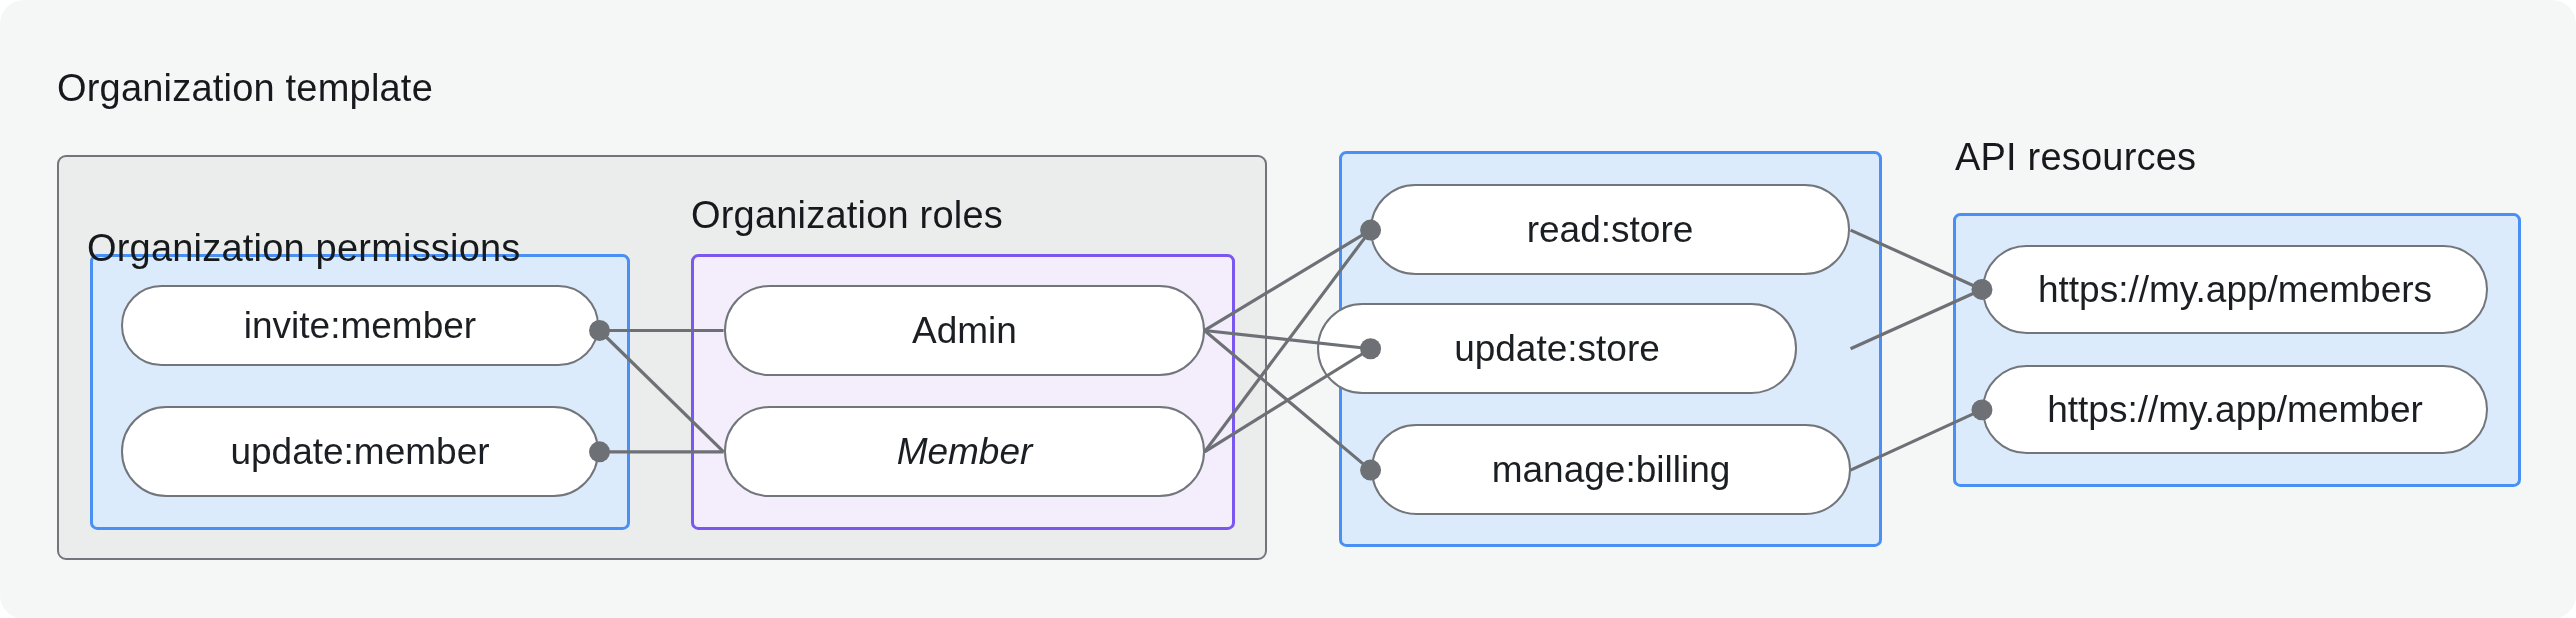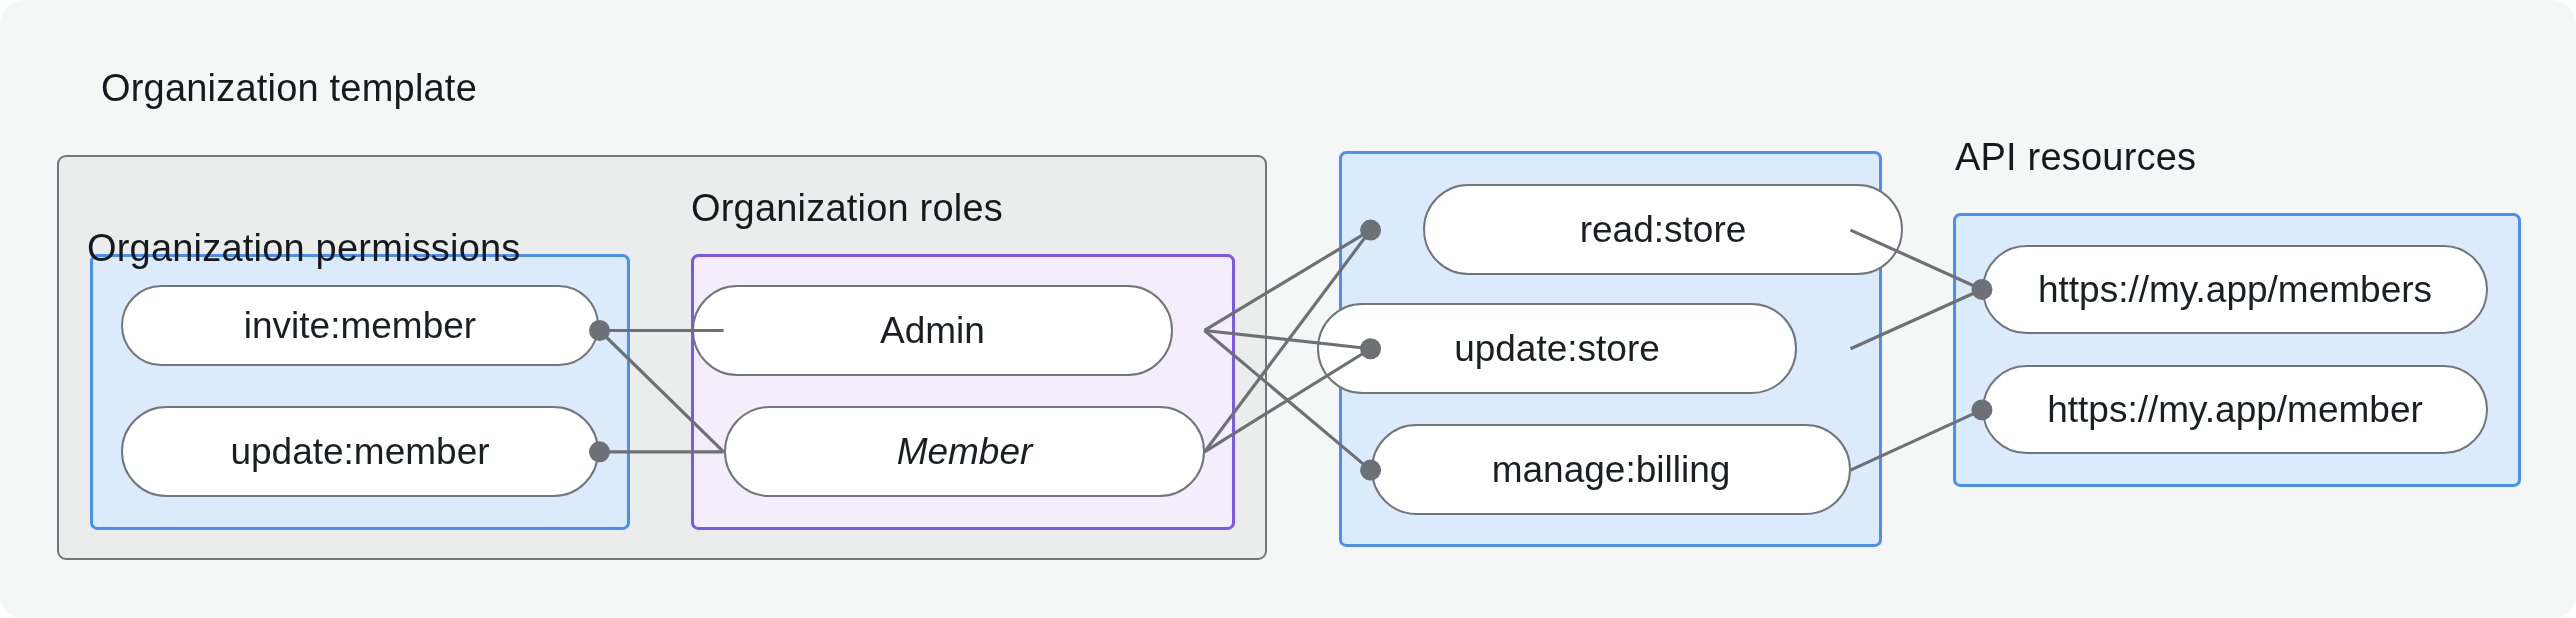--- a/index.html
+++ b/index.html
@@ -79,32 +79,32 @@
 
 <div class="page">
 
   <div class="box gray" style="left:57px; top:155px; width:1210px; height:405px;"></div>
 
   <div class="box blue" style="left:90px; top:254px; width:540px; height:276px;"></div>
   <div class="box purple" style="left:691px; top:254px; width:544px; height:276px;"></div>
   <div class="box blue" style="left:1339px; top:151px; width:543px; height:396px;"></div>
   <div class="box blue" style="left:1953px; top:213px; width:568px; height:274px;"></div>
 
-  <div class="section-title" style="left:57px; top:68px;margin-left:44px;">Organization template</div>
+  <div class="section-title" style="left:57px; top:68px;">Organization template</div>
   <div class="section-title" style="left:87px; top:193px;margin-top:35px;">Organization permissions</div>
-  <div class="section-title" style="left:691px; top:188px;">Organization roles</div>
+  <div class="section-title" style="left:691px; top:195px;">Organization roles</div>
   <div class="section-title" style="left:1955px; top:137px;">API resources</div>
 
   <div class="pill" style="left:121px; top:285px; width:478px; height:81px;">invite:member</div>
   <div class="pill" style="left:121px; top:406px; width:478px; height:91px;">update:member</div>
 
-  <div class="pill" style="left:692px; top:285px; width:481px; height:91px;">Admin</div>
+  <div class="pill" style="left:724px; top:285px; width:481px; height:91px;">Admin</div>
   <div class="pill" style="left:724px; top:406px; width:481px; height:91px;font-style:italic;">Member</div>
 
-  <div class="pill" style="left:1423px; top:184px; width:480px; height:91px;">read:store</div>
+  <div class="pill" style="left:1370px; top:184px; width:480px; height:91px;">read:store</div>
   <div class="pill" style="left:1317px; top:303px; width:480px; height:91px;">update:store</div>
   <div class="pill" style="left:1371px; top:424px; width:480px; height:91px;">manage:billing</div>
 
   <div class="pill" style="left:1982px; top:245px; width:506px; height:89px;">https://my.app/members</div>
   <div class="pill" style="left:1982px; top:365px; width:506px; height:89px;">https://my.app/member</div>
 
   <svg class="overlay" viewBox="0 0 2823 678">
 
     <line x1="657" y1="362" x2="793" y2="362"></line>
 

